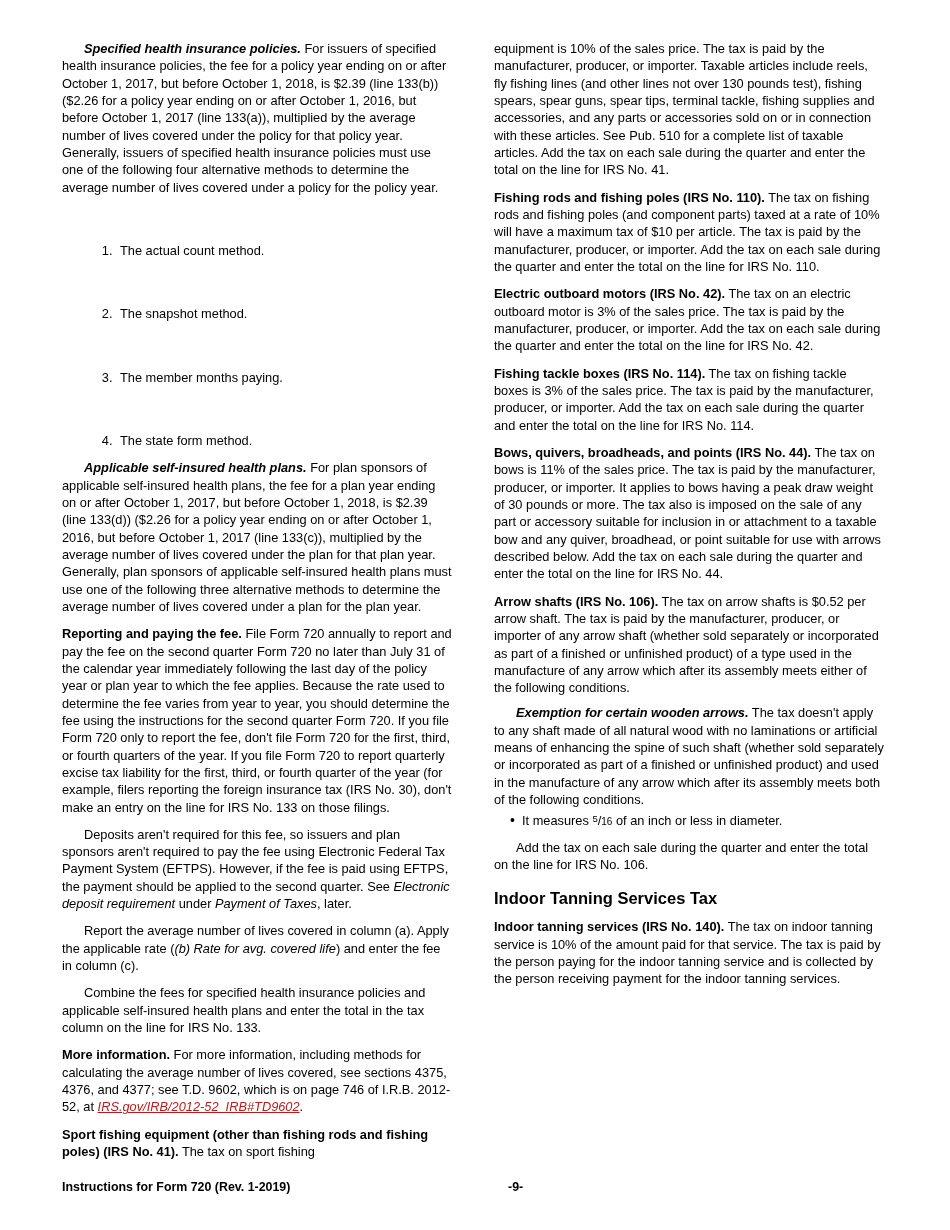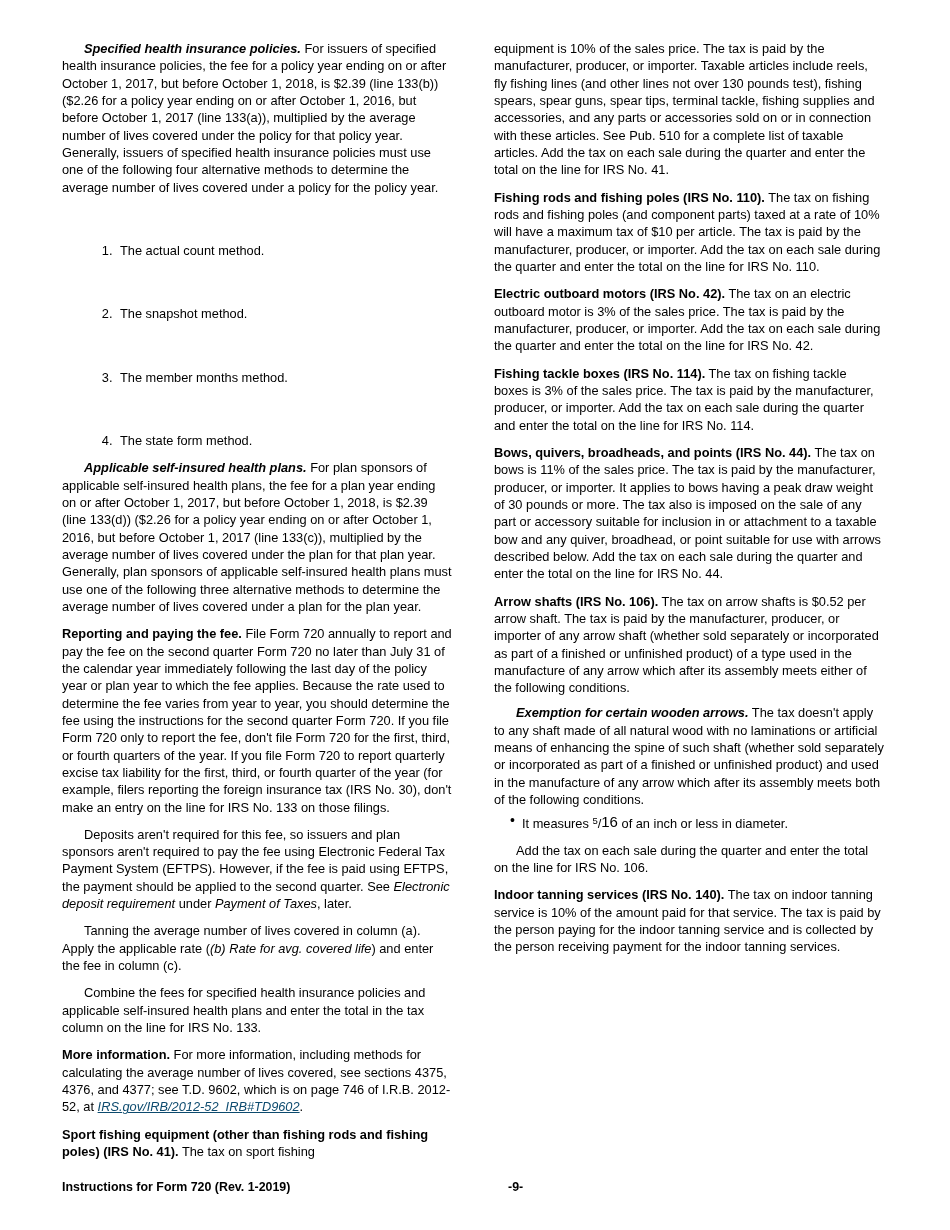--- a/index.html
+++ b/index.html
@@ -70,21 +70,21 @@
   }
   ul.bullets li:before {
     content: "\2022";
     position: absolute;
     left: 0;
     top: -1px;
     font-size: 14px;
   }
   .italic { font-style: italic; }
   .link {
-    color: #0c4a6e;
+    color: #b91c1c;
     text-decoration: underline;
     font-style: italic;
   }
   h2.section-head {
     font-size: 16.5px;
     font-weight: bold;
     margin: 16px 0 9px 0;
     line-height: 1.2;
   }
   .footer {
@@ -105,49 +105,49 @@
     margin-left: 42px;
     width: 390px;
     text-align: left;
     padding-left: 20px;
   }
   sup.frac {
     font-size: 9.5px;
     vertical-align: 0.35em;
   }
   sub.frac {
-    font-size: 15px;
+    font-size: 10px;
     vertical-align: 0.05em;
   }
 </style>
 </head>
 <body>
 
 <div class="page">
   <div class="columns">
 
     <div class="col">
 
       <p class="indent"><span class="run-head-italic">Specified health insurance policies.</span><span> For issuers of specified health insurance policies, the fee for a policy year ending on or after October 1, 2017, but before October 1, 2018, is $2.39 (line 133(b)) ($2.26 for a policy year ending on or after October 1, 2016, but before October 1, 2017 (line 133(a)), multiplied by the average number of lives covered under the policy for that policy year. Generally, issuers of specified health insurance policies must use one of the following four alternative methods to determine the average number of lives covered under a policy for the policy year.</span></p>
 
       <ol class="numlist">
         <li>The actual count method.</li>
         <li>The snapshot method.</li>
-        <li>The member months method.</li>
+        <li>The member months paying.</li>
         <li>The state form method.</li>
       </ol>
 
       <p class="indent"><span class="run-head-italic">Applicable self-insured health plans.</span><span> For plan sponsors of applicable self-insured health plans, the fee for a plan year ending on or after October 1, 2017, but before October 1, 2018, is $2.39 (line 133(d)) ($2.26 for a policy year ending on or after October 1, 2016, but before October 1, 2017 (line 133(c)), multiplied by the average number of lives covered under the plan for that plan year. Generally, plan sponsors of applicable self-insured health plans must use one of the following three alternative methods to determine the average number of lives covered under a plan for the plan year.</span></p>
 
 
       <p><span class="run-head">Reporting and paying the fee.</span><span> File Form 720 annually to report and pay the fee on the second quarter Form 720 no later than July 31 of the calendar year immediately following the last day of the policy year or plan year to which the fee applies. Because the rate used to determine the fee varies from year to year, you should determine the fee using the instructions for the second quarter Form 720. If you file Form 720 only to report the fee, don't file Form 720 for the first, third, or fourth quarters of the year. If you file Form 720 to report quarterly excise tax liability for the first, third, or fourth quarter of the year (for example, filers reporting the foreign insurance tax (IRS No. 30), don't make an entry on the line for IRS No. 133 on those filings.</span></p>
 
       <p class="indent"><span>Deposits aren't required for this fee, so issuers and plan sponsors aren't required to pay the fee using Electronic Federal Tax Payment System (EFTPS). However, if the fee is paid using EFTPS, the payment should be applied to the second quarter. See </span><span class="italic">Electronic deposit requirement</span><span> under </span><span class="italic">Payment of Taxes</span><span>, later.</span></p>
 
-      <p class="indent"><span>Tanning the average number of lives covered in column (a). Apply the applicable rate (</span><span class="italic">(b) Rate for avg. covered life</span><span>) and enter the fee in column (c).</span></p>
+      <p class="indent"><span>Report the average number of lives covered in column (a). Apply the applicable rate (</span><span class="italic">(b) Rate for avg. covered life</span><span>) and enter the fee in column (c).</span></p>
 
       <p class="indent">Combine the fees for specified health insurance policies and applicable self-insured health plans and enter the total in the tax column on the line for IRS No. 133.</p>
 
       <p><span class="run-head">More information.</span><span> For more information, including methods for calculating the average number of lives covered, see sections 4375, 4376, and 4377; see T.D. 9602, which is on page 746 of I.R.B. 2012-52, at </span><span class="link">IRS.gov/IRB/2012-52_IRB#TD9602</span><span>.</span></p>
 
       <p><span class="run-head">Sport fishing equipment (other than fishing rods and fishing poles) (IRS No. 41).</span><span> The tax on sport fishing</span></p>
 
     </div>
 
     <div class="col">
@@ -166,20 +166,21 @@
 
 
       <p class="indent" style="margin-top:8px;margin-bottom:4px;"><span class="run-head-italic">Exemption for certain wooden arrows.</span><span> The tax doesn't apply to any shaft made of all natural wood with no laminations or artificial means of enhancing the spine of such shaft (whether sold separately or incorporated as part of a finished or unfinished product) and used in the manufacture of any arrow which after its assembly meets both of the following conditions.</span></p>
 
       <ul class="bullets">
         <li><span>It measures </span><sup class="frac">5</sup>/<sub class="frac">16</sub><span> of an inch or less in diameter.</span></li>
       </ul>
 
       <p class="indent" style="margin-top:9px;">Add the tax on each sale during the quarter and enter the total on the line for IRS No. 106.</p>
 
+      <h2 class="section-head">Indoor Tanning Services Tax</h2>
 
       <p><span class="run-head">Indoor tanning services (IRS No. 140).</span><span> The tax on indoor tanning service is 10% of the amount paid for that service. The tax is paid by the person paying for the indoor tanning service and is collected by the person receiving payment for the indoor tanning services.</span></p>
 
     </div>
   </div>
 
   <div class="footer">
     <div class="footer-left">Instructions for Form 720 (Rev. 1-2019)</div>
     <div class="footer-page">-9-</div>
   </div>

